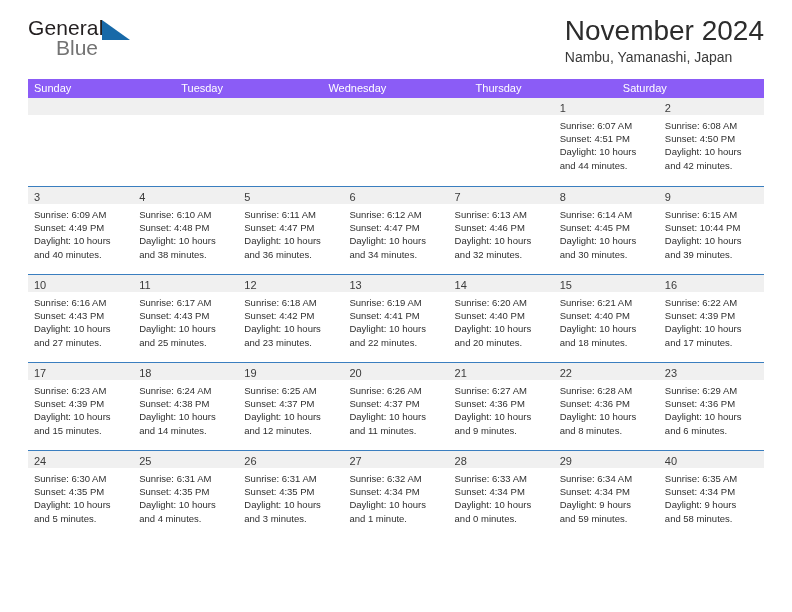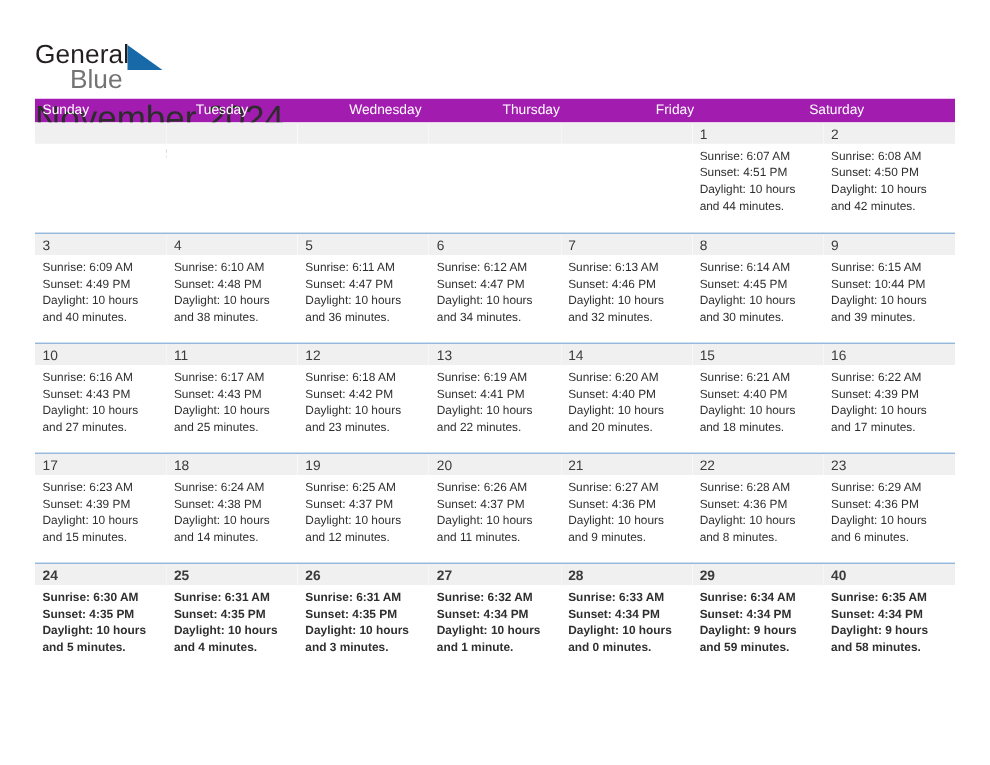--- a/index.html
+++ b/index.html
@@ -21,23 +21,22 @@
     box-sizing: border-box;
     padding: 0 28px;
   }
 
   
   .top-bar {
     display: flex;
     align-items: flex-start;
     justify-content: space-between;
     height: 74px;
-    padding-top: 32px;
-    box-sizing: border-box;
-    flex-direction: column;
+    padding-top: 16px;
+    box-sizing: border-box;
   }
 
   .brand {
     position: relative;
     width: 120px;
     height: 48px;
     flex: 0 0 auto;
   }
   .brand-general {
     position: absolute;
@@ -85,21 +84,21 @@
   }
 
   
   .calendar {
     width: 736px;
     margin-top: 5px;
   }
 
   .weekday-row {
     display: flex;
-    background: #a21caf;
+    background: #8b5cf6;
     height: 19px;
   }
   .weekday {
     flex: 1 1 0;
     color: #ffffff;
     font-size: 11px;
     line-height: 19px;
     padding-left: 6px;
     box-sizing: border-box;
     overflow: hidden;
@@ -110,21 +109,20 @@
     display: flex;
     border-top: 1.5px solid #3a7ebf;
     height: 88px;
     box-sizing: border-box;
   }
   .week-row.first {
     border-top: none;
   }
   .week-row.last {
     height: 92px;
-    font-weight: bold;
   }
 
   .day-cell {
     flex: 1 1 0;
     box-sizing: border-box;
     position: relative;
     overflow: hidden;
     background: #ffffff;
   }
 
@@ -171,21 +169,20 @@
 
   </div>
 
   <div class="calendar">
 
     <div class="weekday-row">
       <div class="weekday">Sunday</div>
       <div class="weekday">Tuesday</div>
       <div class="weekday">Wednesday</div>
       <div class="weekday">Thursday</div>
-      <div class="weekday">Friday</div>
       <div class="weekday">Saturday</div>
     </div>
 
     <div id="weeks-container">
         <div class="week-row first">
           <div class="day-cell empty">
             <div class="day-num-band"><span class="day-num"></span></div>
           </div>
           <div class="day-cell empty">
             <div class="day-num-band"><span class="day-num"></span></div>

